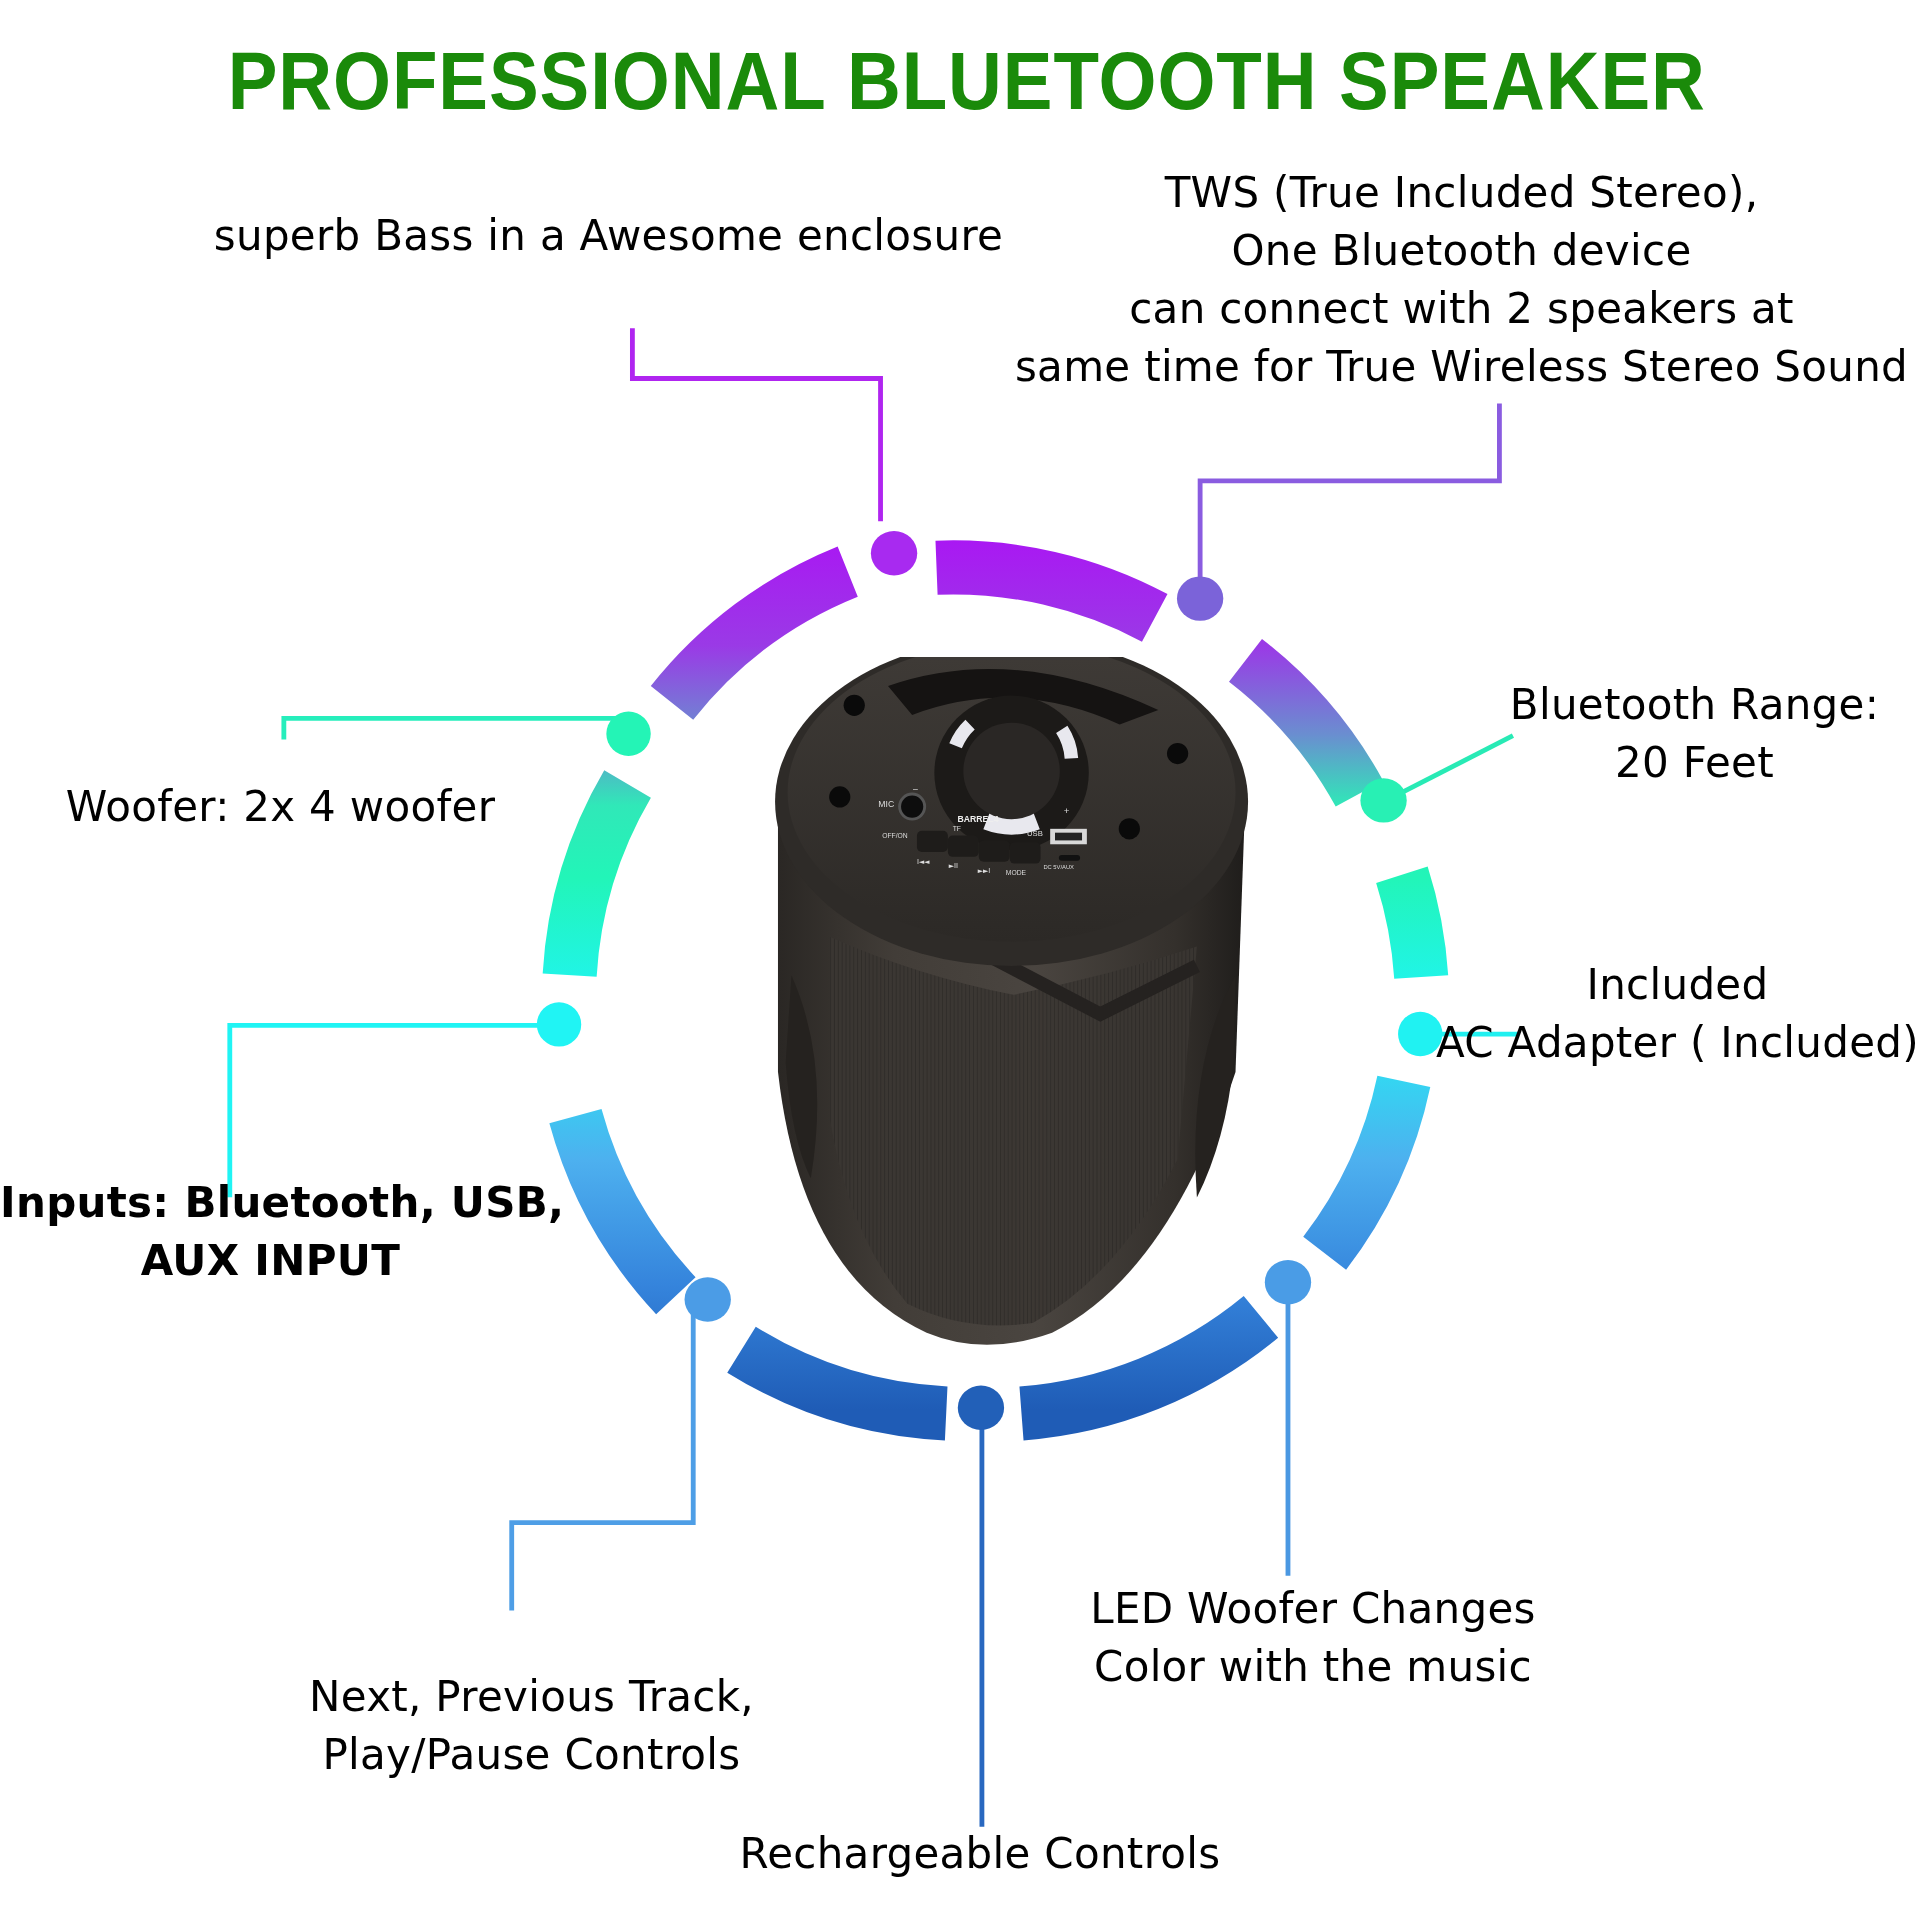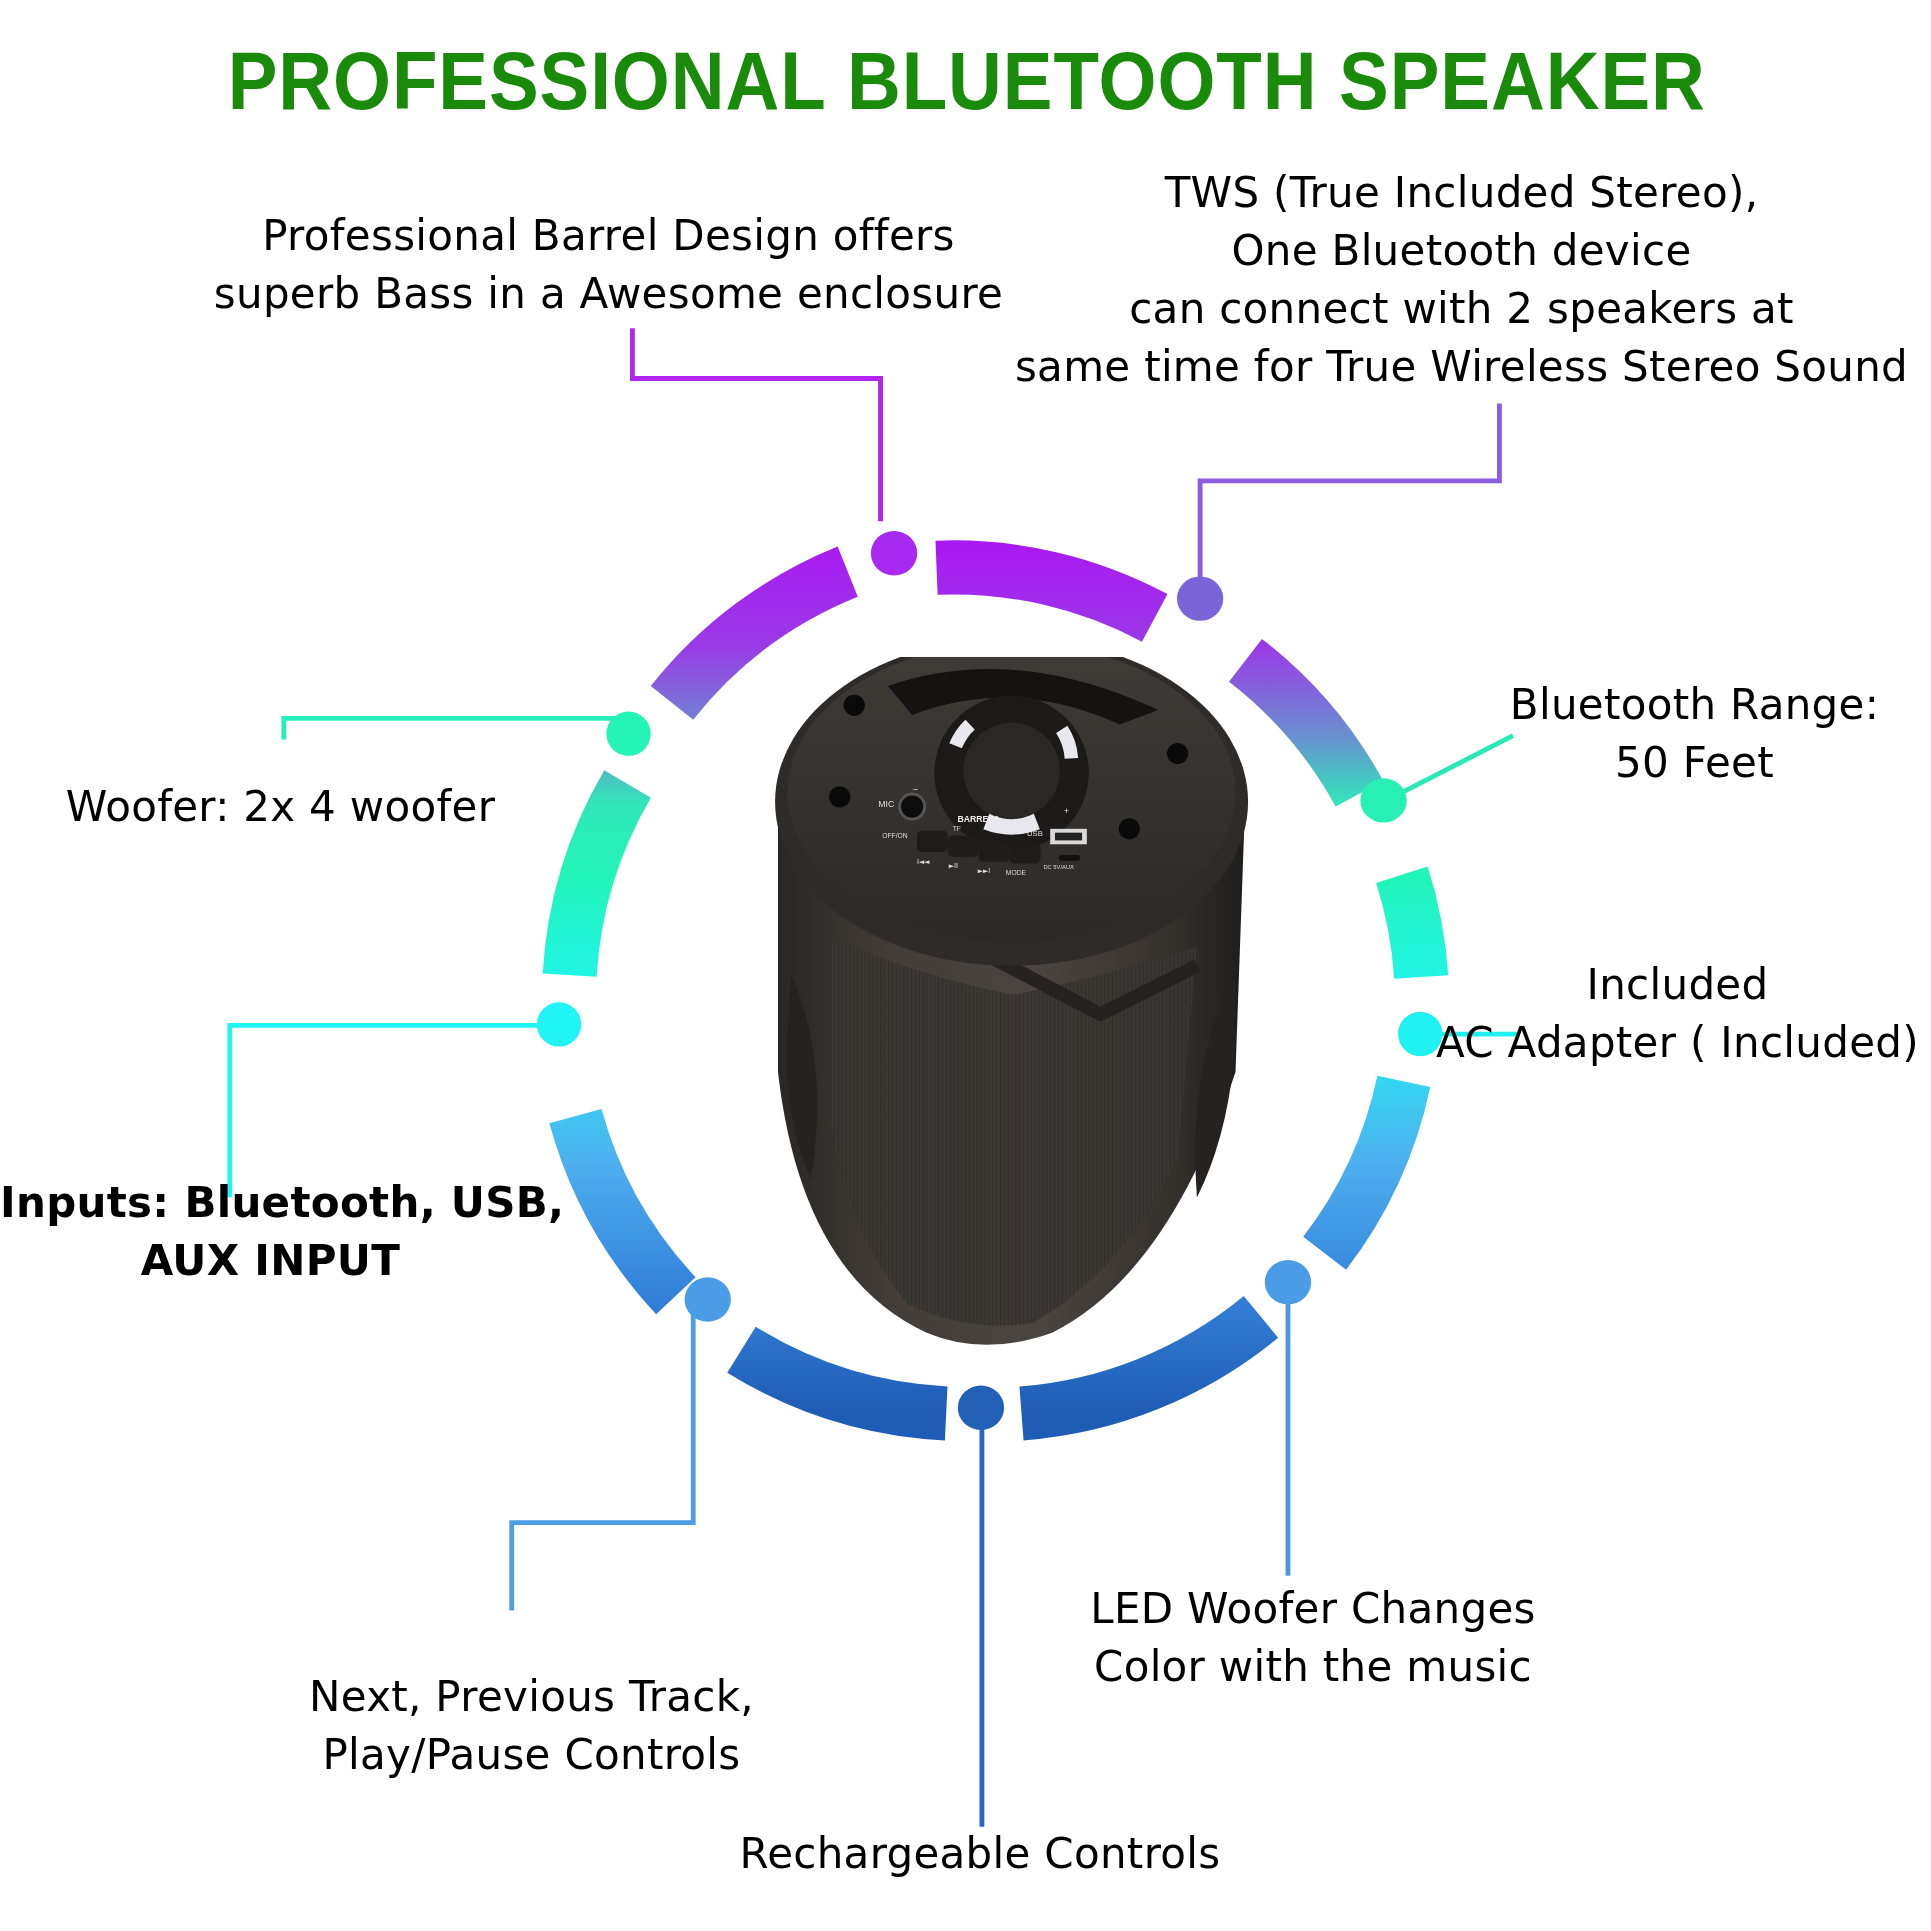--- a/index.html
+++ b/index.html
@@ -139,34 +139,33 @@
   <text x="281" y="220" font-size="6" fill="#ddd" font-family="Liberation Sans, sans-serif">DC 5V/AUX</text>
   <text x="242" y="226" font-size="7" fill="#ddd" font-family="Liberation Sans, sans-serif">MODE</text>
   <text x="150" y="214" font-size="7" fill="#ddd" font-family="DejaVu Sans, sans-serif">I◄◄</text>
   <text x="183" y="219" font-size="7" fill="#ddd" font-family="DejaVu Sans, sans-serif">►II</text>
   <text x="213" y="224" font-size="7" fill="#ddd" font-family="DejaVu Sans, sans-serif">►►I</text>
   <text x="146" y="140" font-size="9" fill="#ddd" font-family="Liberation Sans, sans-serif">–</text>
   <text x="302" y="163" font-size="10" fill="#ddd" font-family="Liberation Sans, sans-serif">+</text>
 </svg>
 
 <div class="label" style="left:198px; top:207px; width:821px;">
-  <div>Professional Barrel Design offers</div>
   <div>superb Bass in a Awesome enclosure</div>
 </div>
 
 <div class="label" style="left:993px; top:164px; width:937px;">
   <div>TWS (True Included Stereo),</div>
   <div>One Bluetooth device</div>
   <div>can connect with 2 speakers at</div>
   <div>same time for True Wireless Stereo Sound</div>
 </div>
 
 <div class="label" style="left:1482px; top:676px; width:425px;">
   <div>Bluetooth Range:</div>
-  <div>50 Feet</div>
+  <div>20 Feet</div>
 </div>
 
 <div class="label" style="left:1424px; top:956px; width:507px;">
   <div>Included</div>
   <div>AC Adapter ( Included)</div>
 </div>
 
 <div class="label" style="left:39px; top:778px; width:483px; text-align:center;">
   <div>Woofer: 2x 4 woofer</div>
 </div>

